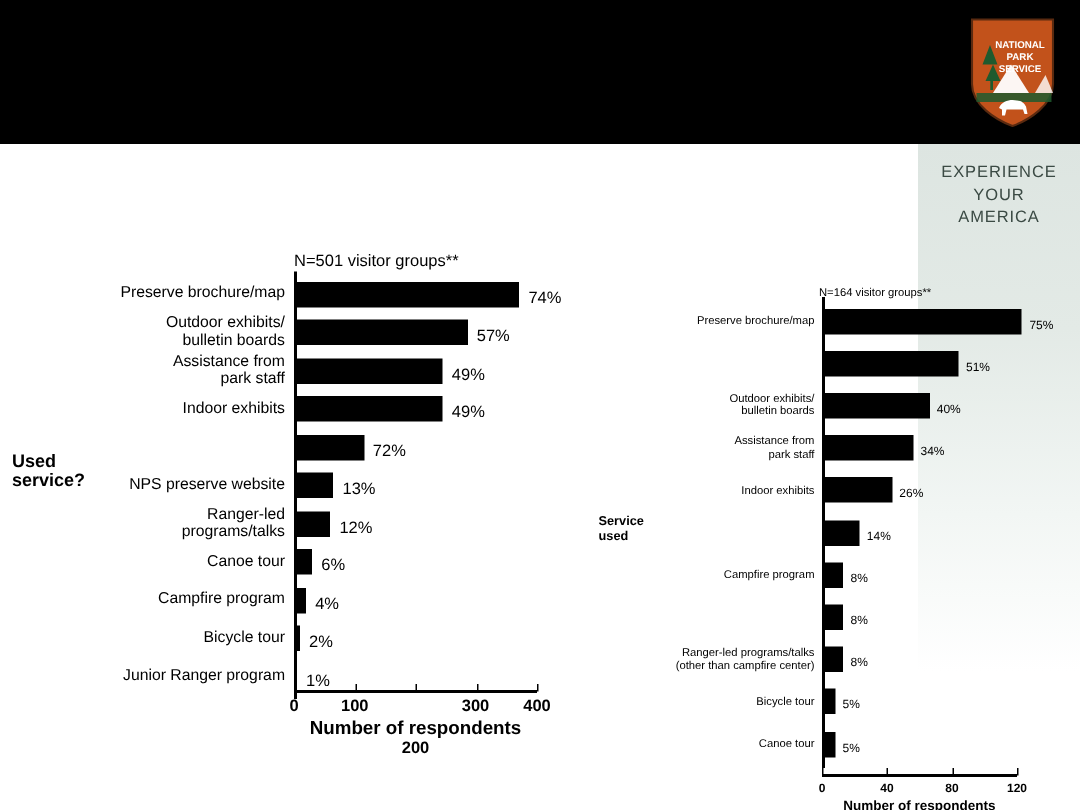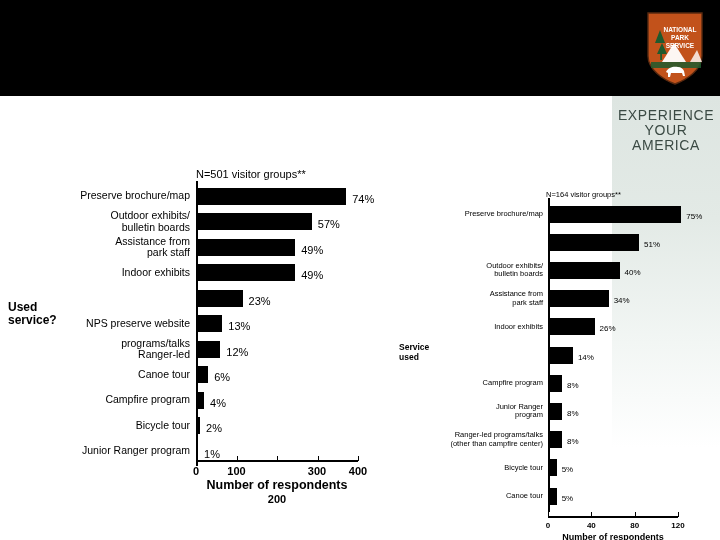--- a/index.html
+++ b/index.html
@@ -17,21 +17,21 @@
   .logo{position:absolute;left:644px;top:10px;width:62px;height:76px;}
   .logo svg{display:block;width:62px;height:76px;}
 
   
   .sage{
     position:absolute;left:612px;top:96px;width:108px;height:352px;
     background:linear-gradient(to bottom,#dde5e1 0%,#e3eae6 35%,#f2f6f4 70%,#ffffff 100%);
   }
   .eya{
     position:absolute;left:612px;top:108px;width:108px;
-    text-align:center;color:#3b4a44;font-size:14px;line-height:15px;
+    text-align:center;color:#3b4a44;font-size:11px;line-height:15px;
     letter-spacing:.6px;
   }
 
   
   .chart{position:absolute;}
   .chart .axis-title{
     position:absolute;font-weight:bold;text-align:center;color:#000;
   }
   .cat-label{
     position:absolute;text-align:right;color:#000;white-space:nowrap;
@@ -114,31 +114,31 @@
       <div class="cat-label" style="right: 210px; top: 139.5px; width: 180px;">
         <div>Assistance from</div>
         <div>park staff</div>
       </div>
       <div class="bar" style="left: 196px; top: 168px; width: 99.225px; height: 17px;"></div>
       <div class="bar-val" style="left: 301.225px; top: 173px;">49%</div>
       <div class="cat-label" style="right: 210px; top: 170.75px; width: 180px;">
         <div>Indoor exhibits</div>
       </div>
       <div class="bar" style="left: 196px; top: 193.5px; width: 46.575px; height: 17px;"></div>
-      <div class="bar-val" style="left: 248.575px; top: 198.5px;">23%</div>
+      <div class="bar-val" style="left: 248.575px; top: 198.5px;">72%</div>
       <div class="bar" style="left: 196px; top: 219px; width: 26.325px; height: 17px;"></div>
       <div class="bar-val" style="left: 228.325px; top: 224px;">13%</div>
       <div class="cat-label" style="right: 210px; top: 221.75px; width: 180px;">
         <div>NPS preserve website</div>
       </div>
       <div class="bar" style="left: 196px; top: 244.5px; width: 24.3px; height: 17px;"></div>
       <div class="bar-val" style="left: 226.3px; top: 249.5px;">12%</div>
       <div class="cat-label" style="right: 210px; top: 241.5px; width: 180px;">
+        <div>Ranger-led</div>
         <div>programs/talks</div>
-        <div>Ranger-led</div>
       </div>
       <div class="bar" style="left: 196px; top: 270px; width: 12.15px; height: 17px;"></div>
       <div class="bar-val" style="left: 214.15px; top: 275px;">6%</div>
       <div class="cat-label" style="right: 210px; top: 272.75px; width: 180px;">
         <div>Canoe tour</div>
       </div>
       <div class="bar" style="left: 196px; top: 295.5px; width: 8.1px; height: 17px;"></div>
       <div class="bar-val" style="left: 210.1px; top: 300.5px;">4%</div>
       <div class="cat-label" style="right: 210px; top: 298.25px; width: 180px;">
         <div>Campfire program</div>
@@ -199,24 +199,20 @@
       </div>
       <div class="bar" style="left: 152px; top: 202.5px; width: 24.9167px; height: 17px;"></div>
       <div class="bar-val" style="left: 181.917px; top: 208.5px;">14%</div>
       <div class="bar" style="left: 152px; top: 230.7px; width: 14.0833px; height: 17px;"></div>
       <div class="bar-val" style="left: 171.083px; top: 236.7px;">8%</div>
       <div class="cat-label" style="right: 193px; top: 234.95px; width: 140px;">
         <div>Campfire program</div>
       </div>
       <div class="bar" style="left: 152px; top: 258.9px; width: 14.0833px; height: 17px;"></div>
       <div class="bar-val" style="left: 171.083px; top: 264.9px;">8%</div>
-      <div class="cat-label" style="right: 193px; top: 258.9px; width: 140px;">
-        <div>Junior Ranger</div>
-        <div>program</div>
-      </div>
       <div class="bar" style="left: 152px; top: 287.1px; width: 14.0833px; height: 17px;"></div>
       <div class="bar-val" style="left: 171.083px; top: 293.1px;">8%</div>
       <div class="cat-label" style="right: 193px; top: 287.1px; width: 140px;">
         <div>Ranger-led programs/talks</div>
         <div>(other than campfire center)</div>
       </div>
       <div class="bar" style="left: 152px; top: 315.3px; width: 8.66667px; height: 17px;"></div>
       <div class="bar-val" style="left: 165.667px; top: 321.3px;">5%</div>
       <div class="cat-label" style="right: 193px; top: 319.55px; width: 140px;">
         <div>Bicycle tour</div>

